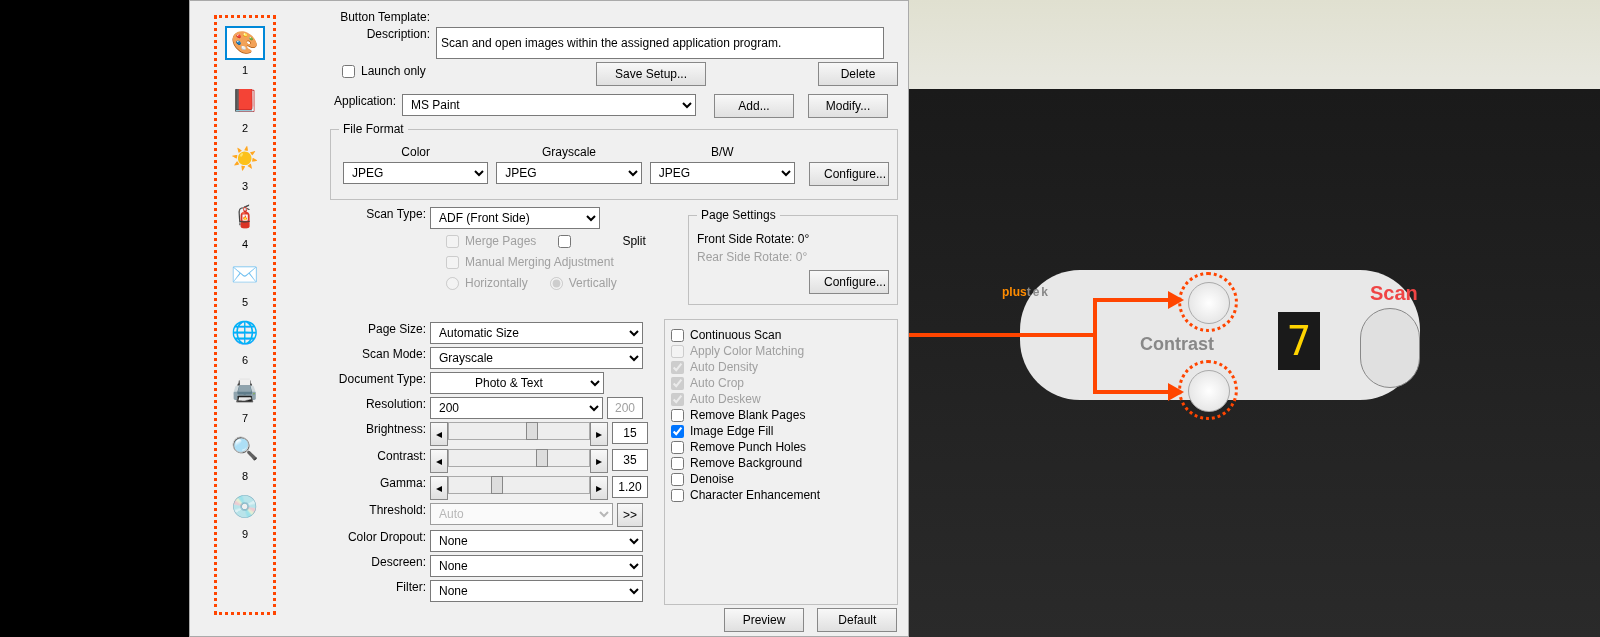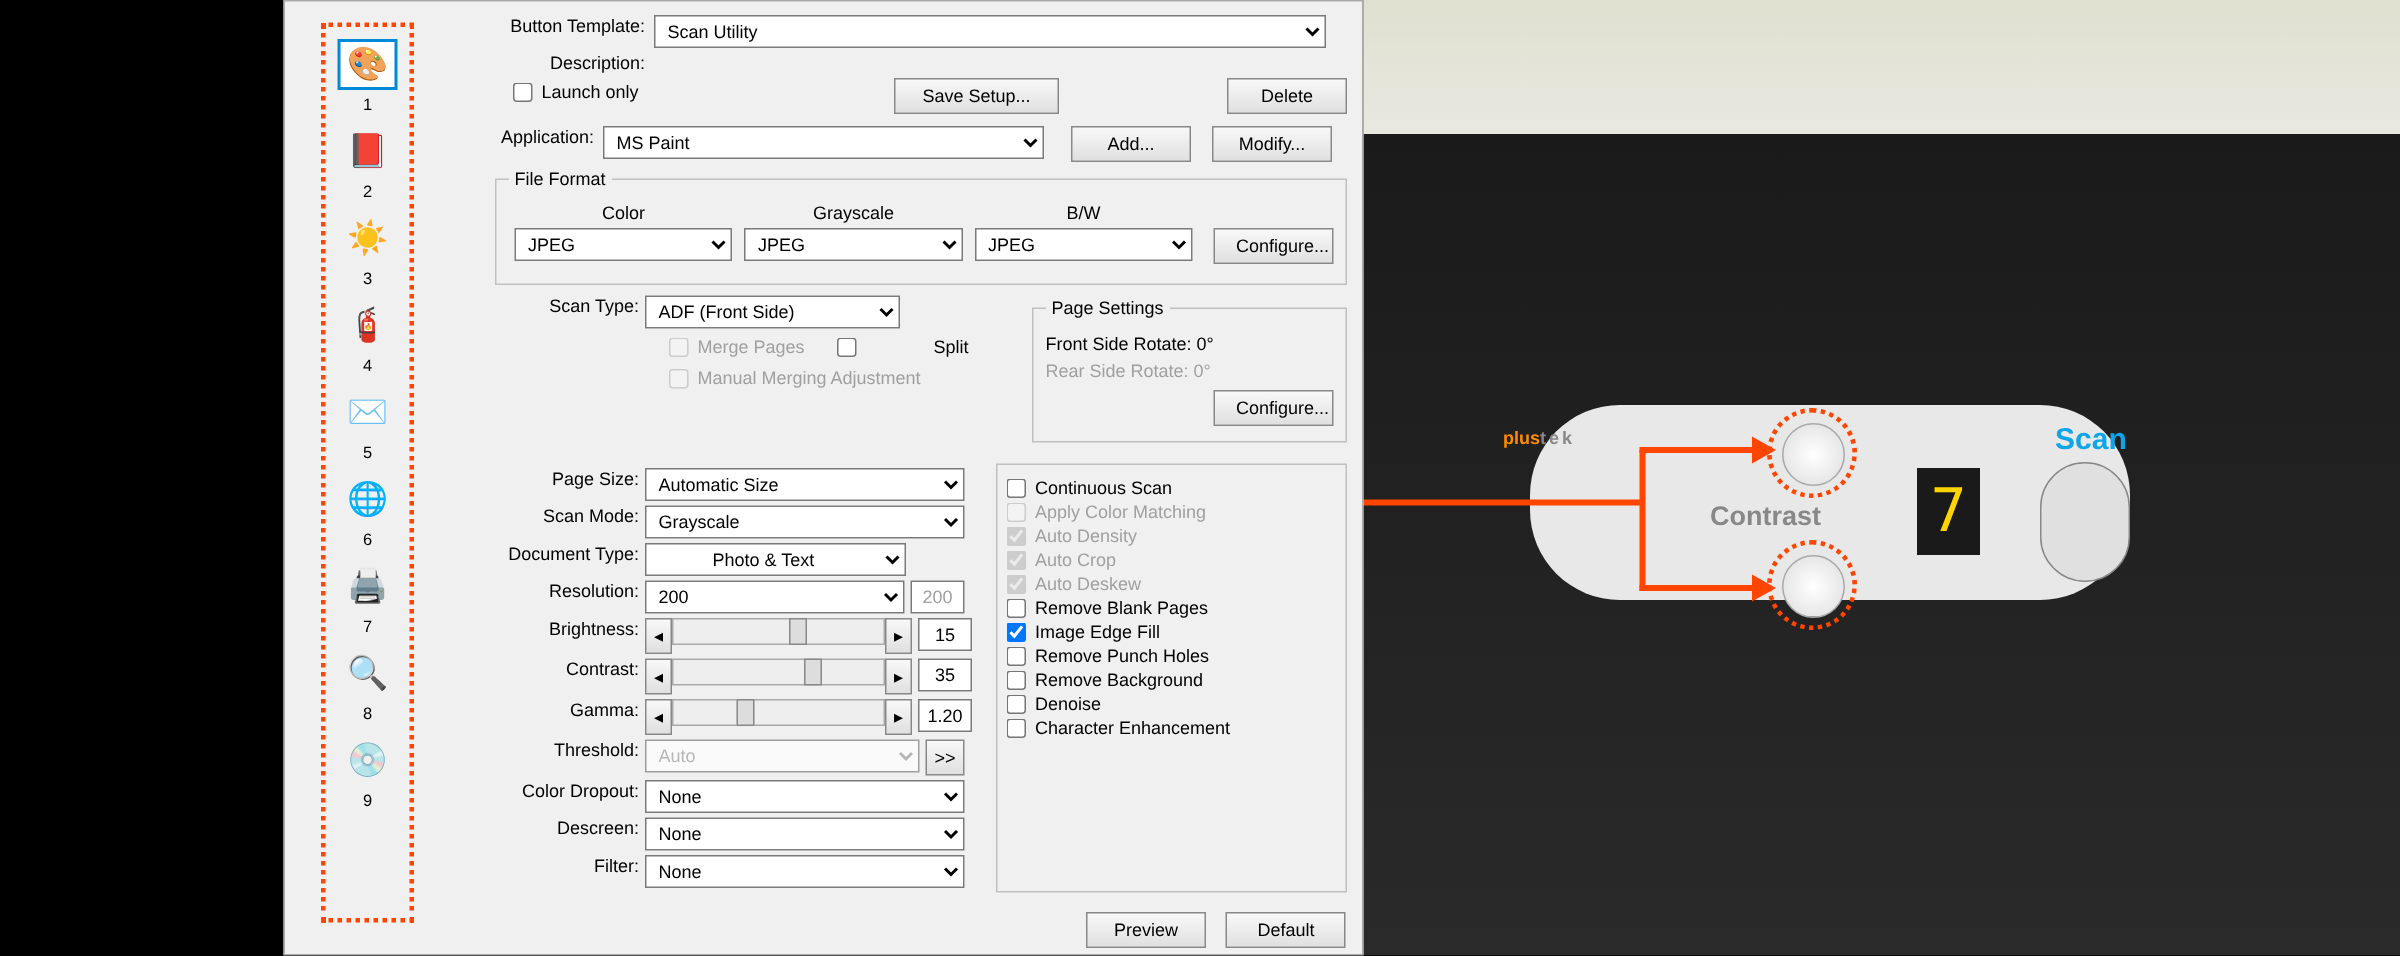--- a/index.html
+++ b/index.html
@@ -28,21 +28,21 @@
 .slider-thumb { width: 12px; height: 18px; background: #ddd; border: 1px solid #888; position: absolute; }
 .numbox { width: 36px; height: 20px; border: 1px solid #888; text-align: center; margin-left: 4px; }
 .scanner-photo { position: absolute; left: 909px; top: 0; width: 691px; height: 637px; background: linear-gradient(180deg, #e0e0d0 0%, #e8e8e0 14%, #1a1a1a 14%, #2a2a2a 100%); }
 .scanner-panel { position: absolute; left: 1020px; top: 270px; width: 400px; height: 130px; background: #e8e8e8; border-radius: 60px; }
 .scanner-brand { position: absolute; left: 1002px; top: 280px; font-size: 18px; }
 .scanner-brand .plus { color: #ff8c00; font-weight: bold; }
 .scanner-brand .tek { color: #888; font-weight: bold; letter-spacing: 2px; }
 .hw-btn { width: 42px; height: 42px; border-radius: 50%; background: radial-gradient(#fff,#ddd); border: 1px solid #aaa; position: absolute; }
 .hw-ring { position: absolute; border: 3px dotted #ff4500; border-radius: 50%; }
 .display-7seg { position: absolute; left: 1278px; top: 312px; width: 42px; height: 58px; background: #1a1a1a; display: flex; align-items: center; justify-content: center; font-family: monospace; font-size: 40px; color: #ffd400; }
-.scan-label { position: absolute; left: 1370px; top: 282px; color: #0ea5e9; font-size: 20px; font-weight: bold; }
+.scan-label { position: absolute; left: 1370px; top: 282px; color: #ef4444; font-size: 20px; font-weight: bold; }
 .func-label { position: absolute; left: 1140px; top: 334px; color: #888; font-size: 18px; font-weight: bold; }
 .hw-scan-btn { position: absolute; left: 1360px; top: 308px; width: 60px; height: 80px; background: #e0e0e0; border-radius: 30px; border: 1px solid #888; }
 .arrow-line { position: absolute; background: #ff4500; }
 .arrow-head { position: absolute; width: 0; height: 0; }
 </style>
 </head>
 <body>
 
 <div class="scanner-photo">
   
@@ -108,24 +108,24 @@
     <div class="sidebar-item">
         <span class="sidebar-icon">💿</span>
         <span class="sidebar-label">9</span>
       </div>
   </div>
 
   <div class="main">
 
     <div class="row">
       <span class="lbl">Button Template:</span>
-      <select class="combo" style="width:448px;"><option>Scan Utility</option></select>
     </div>
     <div class="row">
       <span class="lbl">Description:</span>
+      <input type="text" style="width: 448px; height: 32px;" value="Scan and open images within the assigned application program.">
     </div>
 
     <div class="row">
       <div style="width:12px;"></div>
       <label class="checkbox">
           <input type="checkbox" style="">
           <span>Launch only</span>
         </label>
       <div style="flex:1;"></div>
       <button class="btn" style="width:110px;">Save Setup...</button>
@@ -179,20 +179,31 @@
               <input type="checkbox" style="">
               <span>Split</span>
             </label>
         </div>
         <div class="row disabled" style="margin-left:116px;">
           <label class="checkbox">
               <input type="checkbox" disabled="" style="">
               <span>Manual Merging Adjustment</span>
             </label>
         </div>
+        <div class="row disabled" style="margin-left:116px;">
+          <label class="checkbox">
+              <input type="radio" disabled="" style="">
+              <span>Horizontally</span>
+            </label>
+          <div style="width:22px;"></div>
+          <label class="checkbox">
+              <input type="radio" checked="" disabled="" style="">
+              <span>Vertically</span>
+            </label>
+        </div>
       </div>
       <fieldset style="width:210px;">
         <legend>Page Settings</legend>
         <div style="margin:4px 0;">Front Side Rotate: 0°</div>
         <div class="disabled" style="margin:4px 0;">Rear Side Rotate: 0°</div>
         <div style="text-align:right;margin-top:6px;"><button class="btn wide">Configure...</button></div>
       </fieldset>
     </div>
 
     <div style="display:flex;margin-top:10px;">

